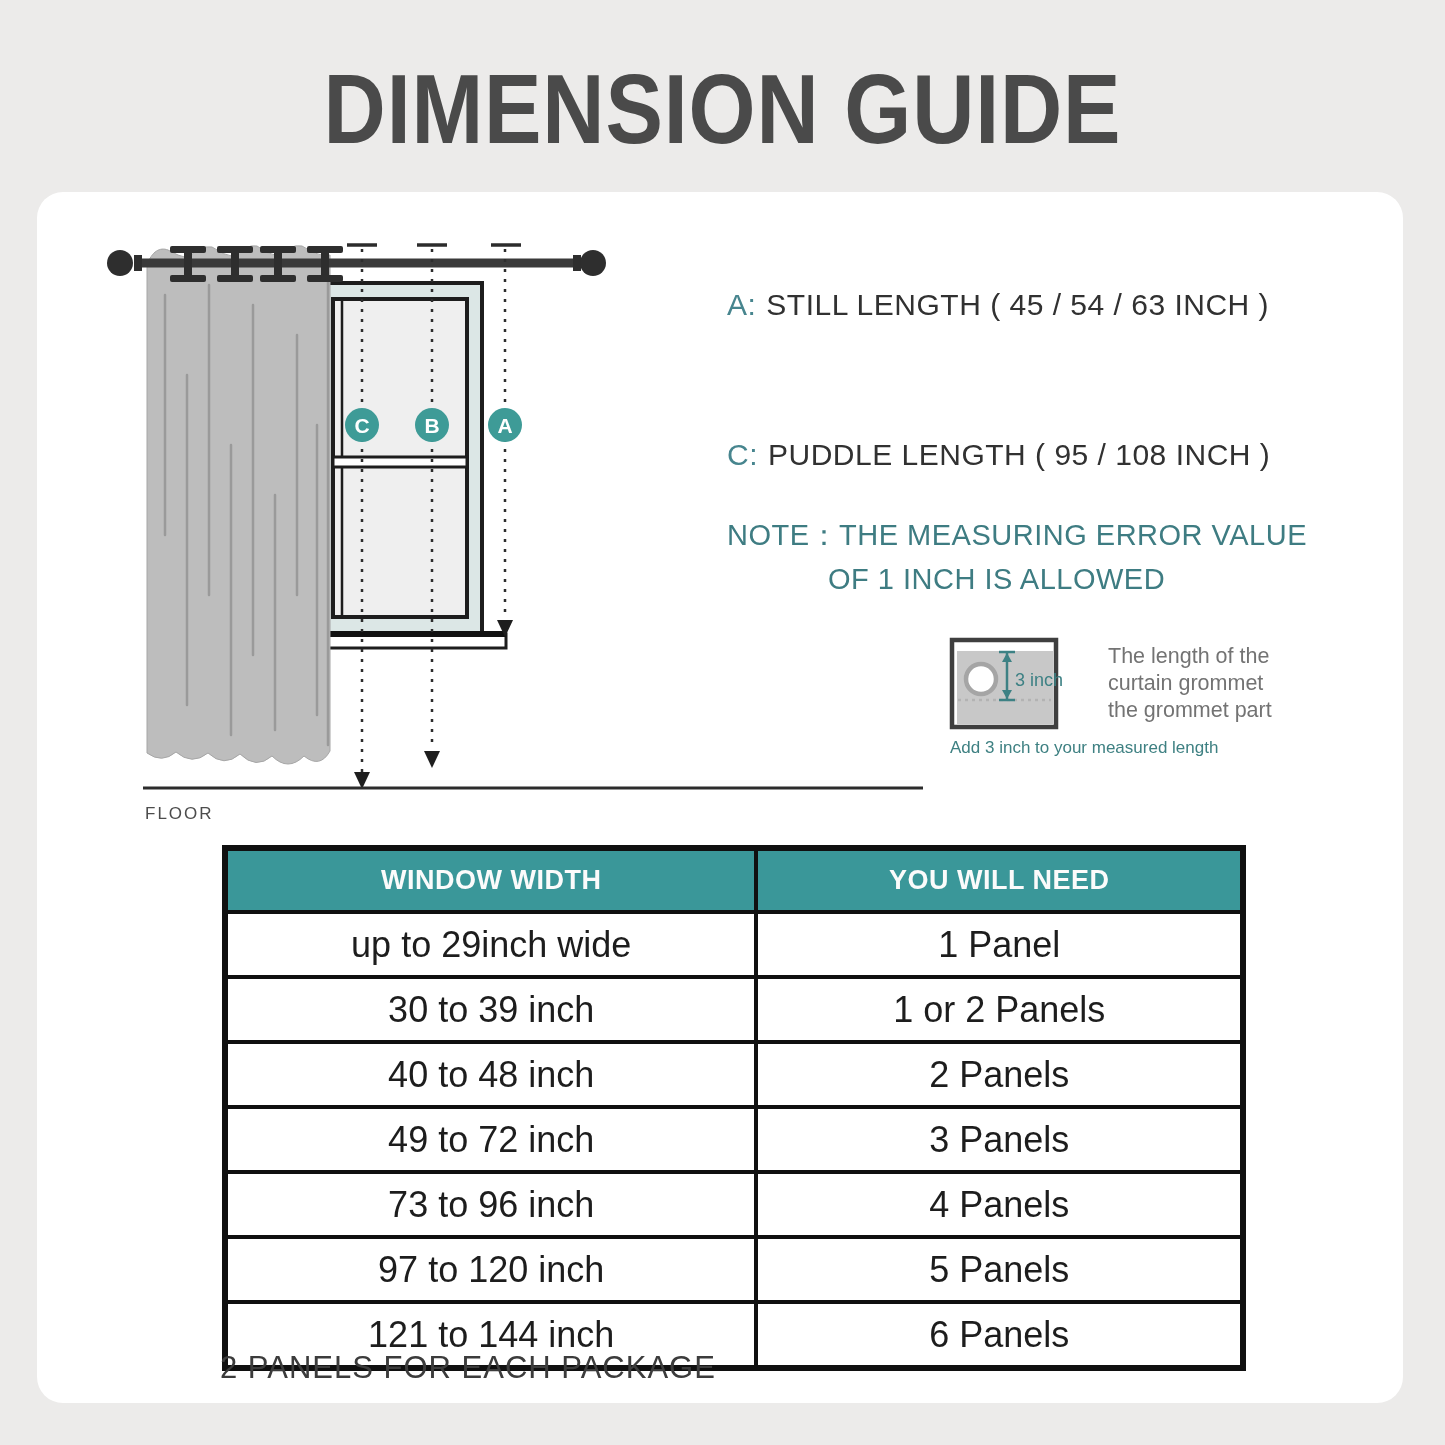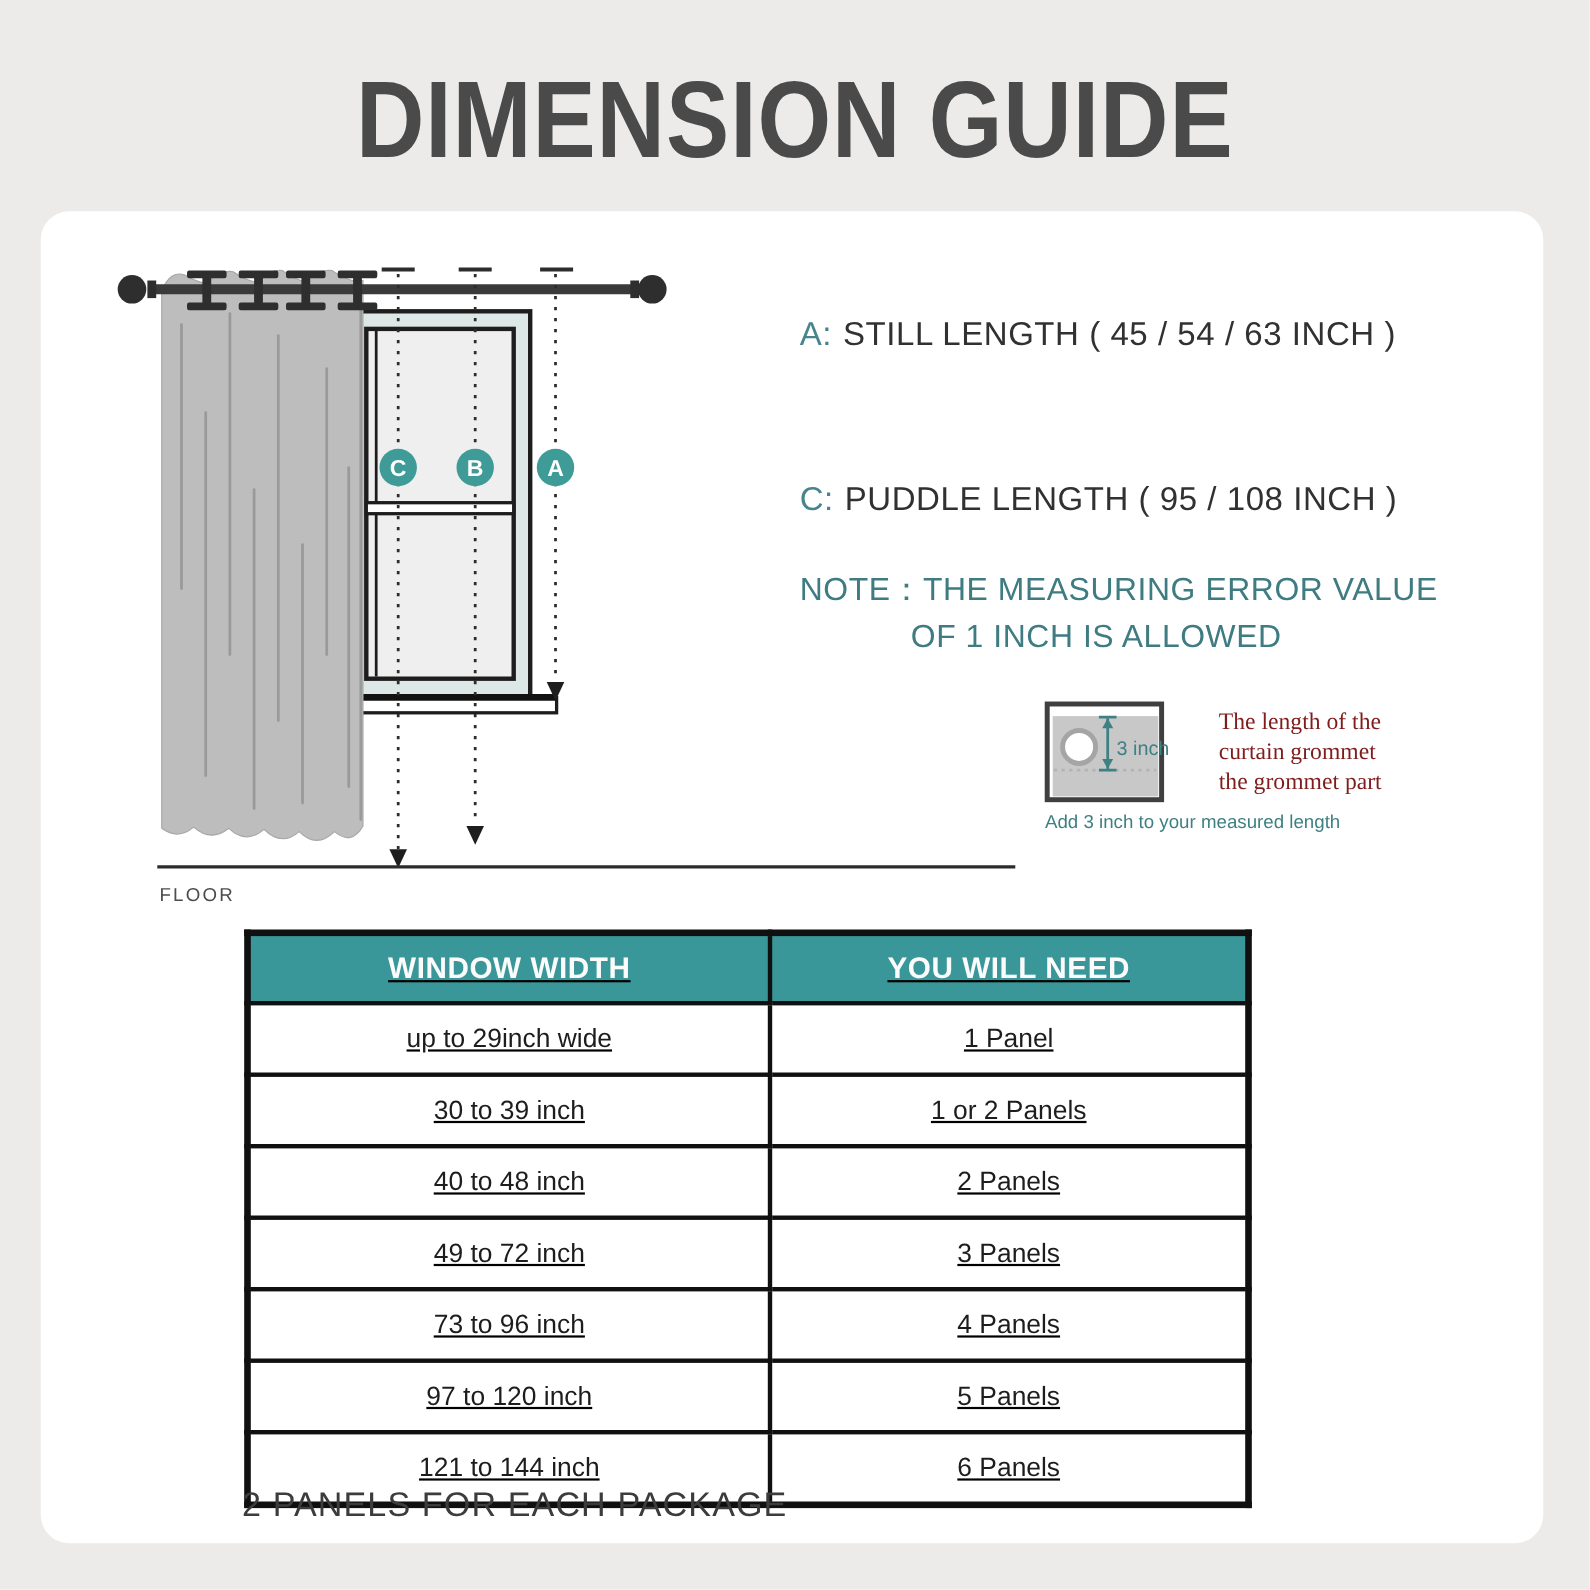--- a/index.html
+++ b/index.html
@@ -16,37 +16,37 @@
     background:#ffffff;border-radius:26px;
   }
   svg text{font-family:"Liberation Sans",sans-serif;}
 
   .diagram{position:absolute;left:90px;top:235px;}
   .grommet-svg{position:absolute;left:948px;top:636px;}
 
   .len-line{position:absolute;left:727px;font-size:30px;color:#313131;white-space:nowrap;letter-spacing:0.5px;}
   .len-line .pfx{color:#47858e;margin-right:10px;}
   .note-line{position:absolute;font-size:29px;color:#3e7c82;white-space:nowrap;letter-spacing:0.5px;}
-  .gr-desc{position:absolute;left:1108px;top:643px;font-size:21.5px;line-height:27px;color:#7f1d1d;white-space:nowrap;font-family:Liberation Serif, serif;}
+  .gr-desc{position:absolute;left:1108px;top:643px;font-size:21.5px;line-height:27px;color:#737373;white-space:nowrap;}
   .tip{position:absolute;left:950px;top:738px;font-size:17px;color:#3e8082;white-space:nowrap;}
 
   table.panels{
-    position:absolute;left:222px;top:845px;width:916px;
+    position:absolute;left:222px;top:845px;width:1024px;
     border-collapse:collapse;table-layout:fixed;
-    border:6px solid #101010;background:#ffffff;text-decoration:underline;
+    border:6px solid #101010;background:#ffffff;
   }
   table.panels col.c1{width:52.2%;}
   table.panels col.c2{width:47.8%;}
   table.panels th{
     height:57px;background:#3a9799;color:#fbfbfb;
     font-size:27px;font-weight:bold;letter-spacing:0.5px;
     border:4px solid #101010;text-align:center;
   }
   table.panels td{
-    height:59px;font-size:24px;color:#1d1d1d;
+    height:59px;font-size:36px;color:#1d1d1d;
     border:4px solid #101010;text-align:center;background:#ffffff;
   }
   .footer{position:absolute;left:220px;top:1350px;font-size:31px;color:#3c3c3c;letter-spacing:1px;white-space:nowrap;}
 </style>
 </head>
 <body>
 
 <div id="stage">
 
   <div class="title">DIMENSION GUIDE</div>

